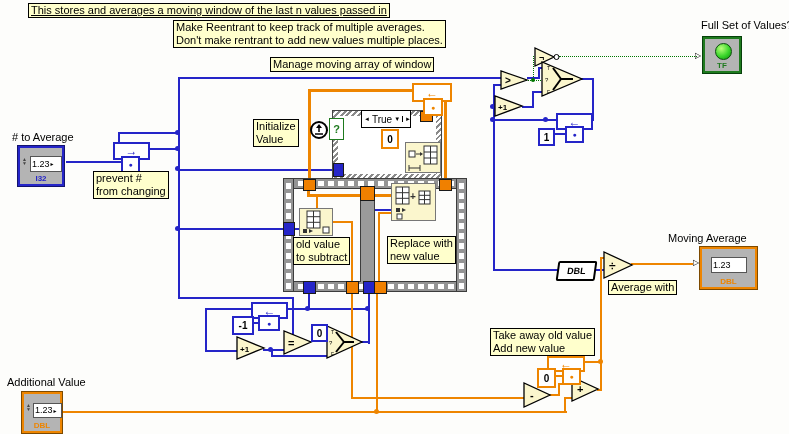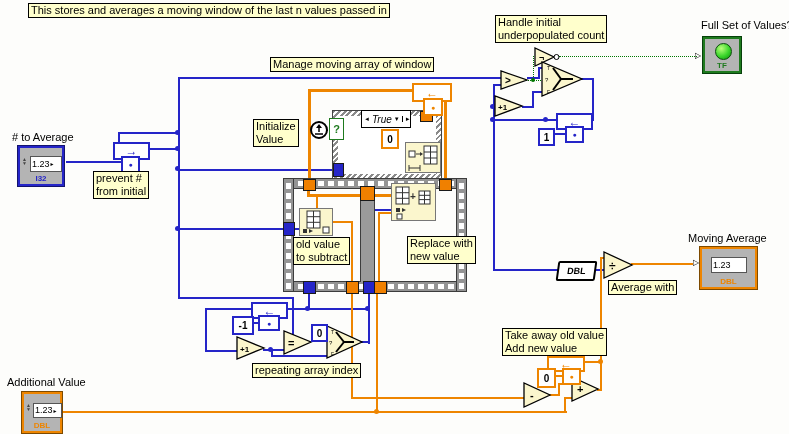--- a/index.html
+++ b/index.html
@@ -55,40 +55,39 @@
   .led{position:absolute;width:15px;height:15px;border-radius:50%;
        background:radial-gradient(circle at 35% 30%,#b8ff7a 0%,#39d52a 55%,#0d8a0d 100%);
        border:1px solid #0a4d0a;}
   .tarrow{position:absolute;font-size:8px;line-height:1;z-index:27;}
 </style>
 </head>
 <body>
 
 <div id="root">
 
-  <div class="lbl" style="left:28px;top:3px;">This stores and averages a moving window of the last n values passed in</div>
-  <div class="lbl" style="left:495px;top:15px;">Handle initial
-underpopulated count</div>
+  <div class="lbl" style="left:28px;top:3px;text-decoration:underline;">This stores and averages a moving window of the last n values passed in</div>
+  <div class="lbl" style="left:173px;top:20px;">Make Reentrant to keep track of multiple averages.
+Don't make rentrant to add new values multiple places.</div>
   <div class="lbl" style="left:270px;top:57px;">Manage moving array of window</div>
   <div class="lbl" style="left:253px;top:119px;">Initialize
 Value</div>
   <div class="lbl" style="left:93px;top:171px;">prevent #
-from initial</div>
+from changing</div>
   <div class="lbl" style="left:293px;top:237px;">old value
 to subtract</div>
-  <div class="lbl" style="left:387px;top:236px;margin-left:20px;">Replace with
+  <div class="lbl" style="left:387px;top:236px;">Replace with
 new value</div>
   <div class="lbl" style="left:608px;top:280px;">Average with</div>
-  <div class="lbl" style="left:252px;top:363px;">repeating array index</div>
-  <div class="lbl" style="left:490px;top:328px;margin-left:12px;">Take away old value
+  <div class="lbl" style="left:490px;top:328px;">Take away old value
 Add new value</div>
 
   <div class="txt" style="left:12px;top:131px;text-align:center;"># to Average</div>
   <div class="txt" style="left:701px;top:19px;">Full Set of Values?</div>
-  <div class="txt" style="left:688px;top:232px;">Moving Average</div>
+  <div class="txt" style="left:668px;top:232px;">Moving Average</div>
   <div class="txt" style="left:7px;top:376px;">Additional Value</div>
 
   <div class="w b" style="left:178px;top:77px;width:326px;height:2px;"></div>
   <div class="w b" style="left:178px;top:77px;width:2px;height:222px;"></div>
   <div class="w b" style="left:118px;top:132px;width:62px;height:2px;"></div>
   <div class="w b" style="left:118px;top:132px;width:2px;height:12px;"></div>
   <div class="w b" style="left:66px;top:161px;width:57px;height:2px;"></div>
   <div class="w b" style="left:145px;top:148px;width:35px;height:2px;"></div>
   <div class="w b" style="left:178px;top:169px;width:157px;height:2px;"></div>
   <div class="w b" style="left:178px;top:228px;width:107px;height:2px;"></div>
@@ -174,21 +173,21 @@
   <div class="dot dotb" style="left:268px;top:347px;"></div>
   <div class="dot dotb" style="left:305px;top:306px;"></div>
   <div class="dot dotb" style="left:365px;top:306px;"></div>
   <div class="dot doto" style="left:374px;top:409px;"></div>
   <div class="dot doto" style="left:598px;top:359px;"></div>
   <div class="dot dotg" style="left:531px;top:78px;"></div>
 
   <div class="case" style="left:333px;top:111px;width:98px;height:58px;"></div>
   <div class="seltab" style="left:361px;top:110px;width:48px;height:16px;">
     <span class="arr">◄</span>
-    <span style="flex:1;text-align:left;font-style:italic;">True</span>
+    <span style="flex:1;text-align:left;">True</span>
     <span class="arr">▼</span>
     <span class="arr" style="border-left:1px solid #000;">►</span>
   </div>
   <div class="tun tuno" style="left:420px;top:111px;width:11px;height:9px;"></div>
   <div class="tun tunb" style="left:333px;top:163px;width:9px;height:12px;"></div>
 
   <svg class="node" style="left:309px;top:120px;" width="20" height="20">
     <circle cx="10" cy="10" r="8" fill="#fff" stroke="#000" stroke-width="2"></circle>
     <line x1="10" y1="6" x2="10" y2="12" stroke="#000" stroke-width="1.5"></line>
     <polygon points="7,8 13,8 10,4" fill="#000"></polygon>

